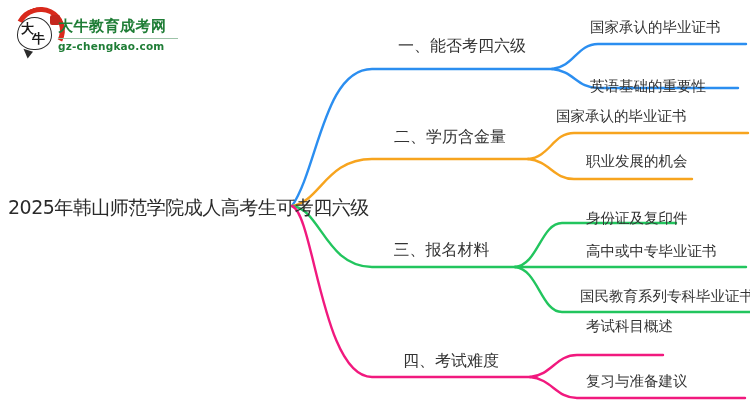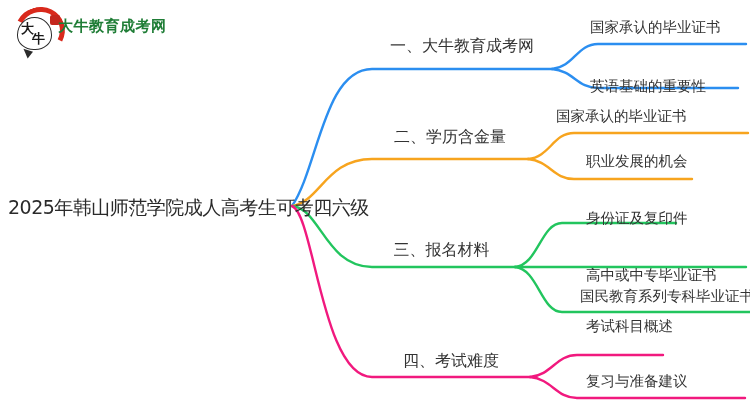--- a/index.html
+++ b/index.html
@@ -62,20 +62,21 @@
     <div class="logo-icon">
       <div class="red-arc"></div>
       <div class="bubble-tail"></div>
       <div class="bubble"></div>
       <span class="glyph-a">大</span>
       <span class="glyph-b">牛</span>
       <div class="seal"></div>
     </div>
     <div class="logo-text">
       <div class="site-name">大牛教育成考网</div>
+      <div class="site-domain">gz-chengkao.com</div>
     </div>
   </div>
 
   <svg class="lines" width="750" height="410" viewBox="0 0 750 410">
 
     <path d="M292,206 C318,168 324,69 372,69 H552" stroke="#2b8ef0"></path>
     <path d="M552,69 C574,67 577,44 598,44 H746" stroke="#2b8ef0"></path>
     <path d="M552,69 C574,71 577,88 598,88 H738" stroke="#2b8ef0"></path>
 
     <path d="M292,206 C320,202 326,159 372,159 H528" stroke="#f7a41e"></path>
@@ -87,31 +88,31 @@
     <path d="M515,267 H746" stroke="#22c55e"></path>
     <path d="M515,267 C538,269 541,312 562,312 H750" stroke="#22c55e"></path>
 
     <path d="M292,206 C314,214 322,377 372,377 H530" stroke="#f1197e"></path>
     <path d="M530,377 C552,375 556,355 577,355 H663" stroke="#f1197e"></path>
     <path d="M530,377 C552,379 556,398 577,398 H745" stroke="#f1197e"></path>
   </svg>
 
   <div class="root-title">2025年韩山师范学院成人高考生可考四六级</div>
 
-  <div class="branch-label" style="left:372px; top:36px;  width:180px;">一、大牛教育成考网</div>
+  <div class="branch-label" style="left:372px; top:36px;  width:180px;">一、能否考四六级</div>
   <div class="branch-label" style="left:372px; top:127px; width:156px;">二、学历含金量</div>
   <div class="branch-label" style="left:368px; top:240px; width:147px;">三、报名材料</div>
   <div class="branch-label" style="left:372px; top:351px; width:158px;">四、考试难度</div>
 
   <div class="child-label" style="left:590px; top:17px;">国家承认的毕业证书</div>
   <div class="child-label" style="left:590px; top:76px;">英语基础的重要性</div>
 
   <div class="child-label" style="left:556px; top:106px;text-align:right;">国家承认的毕业证书</div>
   <div class="child-label" style="left:586px; top:151px;">职业发展的机会</div>
 
   <div class="child-label" style="left:586px; top:208px;">身份证及复印件</div>
-  <div class="child-label" style="left:586px; top:241px;margin-top:24px;">高中或中专毕业证书</div>
+  <div class="child-label" style="left:586px; top:241px;">高中或中专毕业证书</div>
   <div class="child-label" style="left:580px; top:286px;">国民教育系列专科毕业证书</div>
 
   <div class="child-label" style="left:586px; top:316px;">考试科目概述</div>
   <div class="child-label" style="left:586px; top:371px;">复习与准备建议</div>
 
 </div>
 
 </body></html>

